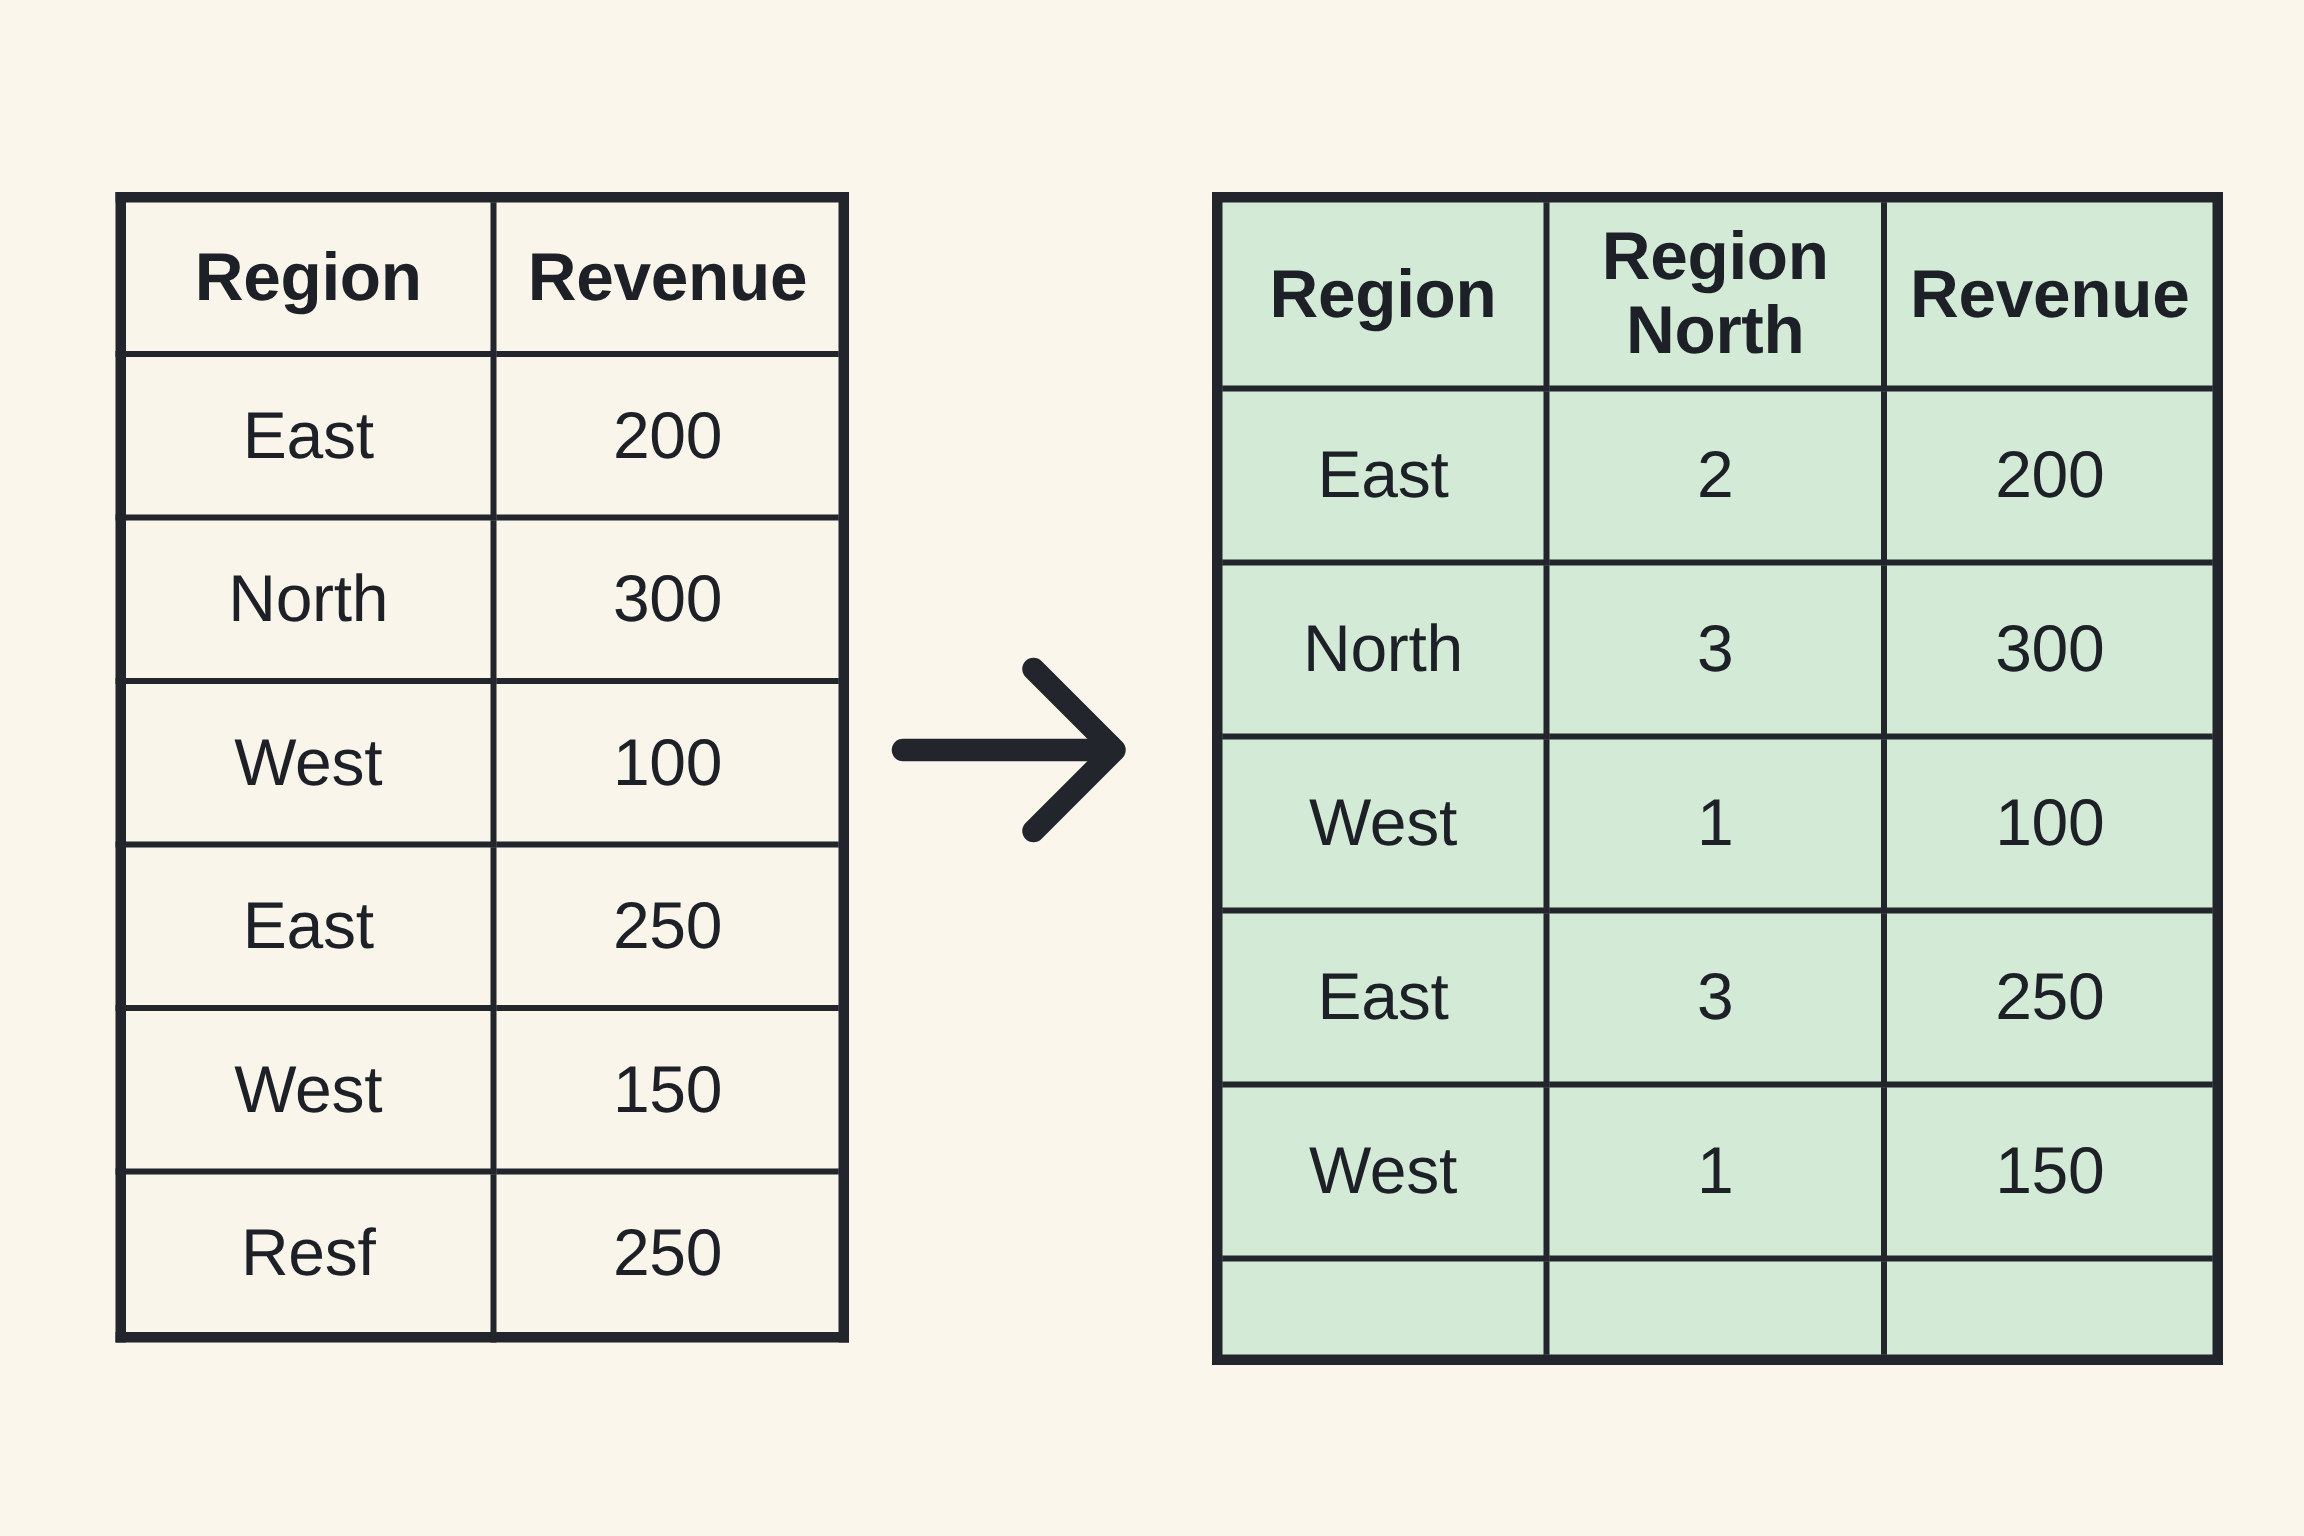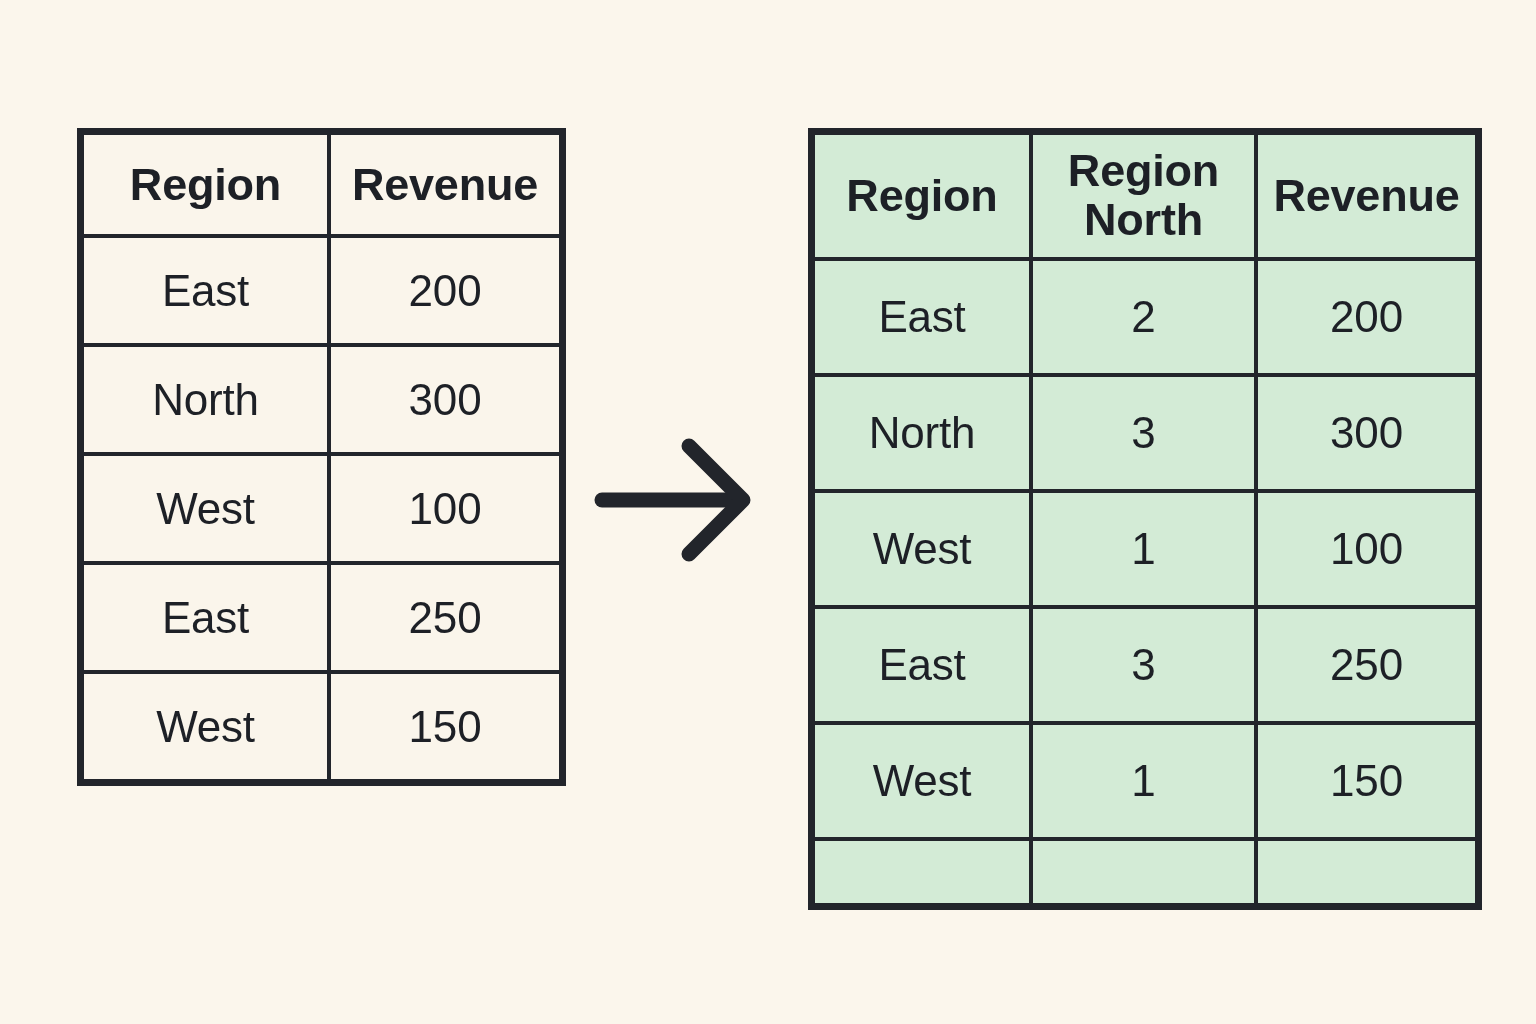--- a/index.html
+++ b/index.html
@@ -126,20 +126,24 @@
         <td class="col-revenue">100</td>
       </tr>
       <tr>
         <td class="col-region">East</td>
         <td class="col-revenue">250</td>
       </tr>
       <tr>
         <td class="col-region">West</td>
         <td class="col-revenue">150</td>
       </tr>
+      <tr>
+        <td class="col-region">Resf</td>
+        <td class="col-revenue">250</td>
+      </tr>
     </tbody>
   </table>
 
   <svg id="transform-arrow" viewBox="0 0 176 140" aria-hidden="true">
     <g fill="none" stroke="#22252B" stroke-width="15" stroke-linecap="round" stroke-linejoin="round">
       <line x1="10" y1="70" x2="142" y2="70"></line>
       <polyline points="97,16 151,70 97,124"></polyline>
     </g>
   </svg>
 

